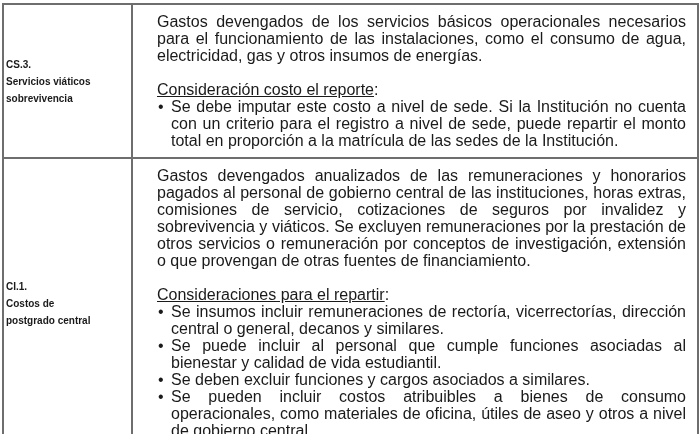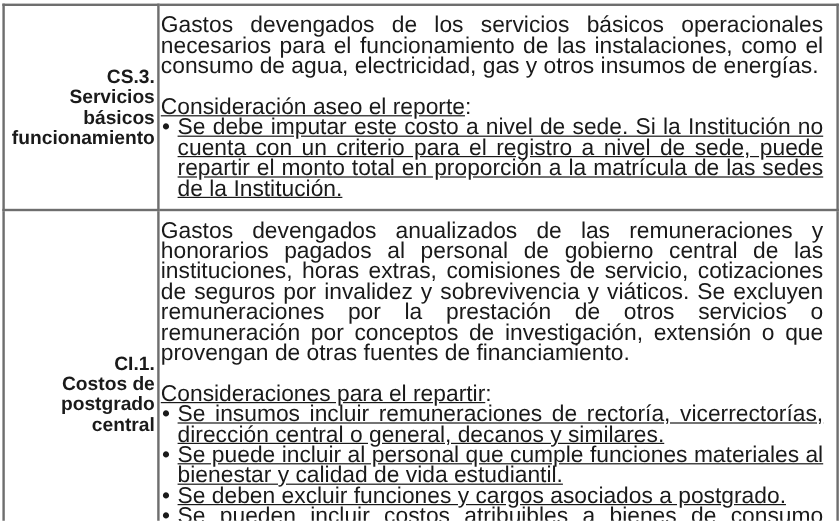--- a/index.html
+++ b/index.html
@@ -20,49 +20,48 @@
     height: 426px;
     margin: 3px 0 0 2px;
   }
   table.def-table td {
     border: 2px solid #6e6e6e;
   }
   col.col-code { width: 129px; }
   col.col-desc { width: 566px; }
 
   td.code-cell {
-    text-align: right;
+    text-align: left;
     vertical-align: middle;
     font-weight: bold;
-    font-size: 16px;
+    font-size: 10px;
     line-height: 17px;
     padding: 2px;
   }
   td.desc-cell {
     vertical-align: top;
-    padding: 8px 11px 8px 1px;
-    font-size: 19px;
+    padding: 8px 11px 8px 24px;
+    font-size: 16px;
     line-height: 17px;
   }
   tr.row-basic-services { height: 153px; }
 
   p.desc {
     margin: 0 0 17px 0;
     text-align: justify;
   }
   p.consider-heading {
     margin: 0;
   }
   span.underlined { text-decoration: underline; }
 
   ul.bullets {
     margin: 0;
     padding: 0;
     list-style: none;
-    text-decoration: underline;
   }
   ul.bullets li {
     position: relative;
     padding-left: 14px;
     text-align: justify;
     margin: 0;
   }
   ul.bullets li::before {
     content: "\2022";
     position: absolute;
@@ -76,44 +75,44 @@
 <table class="def-table">
   <colgroup>
     <col class="col-code">
     <col class="col-desc">
   </colgroup>
   <tbody>
 
     <tr class="row-basic-services">
       <td class="code-cell">
         <div>CS.3.</div>
-        <div>Servicios básicos</div>
-        <div>funcionamiento</div>
+        <div>Servicios viáticos</div>
+        <div>sobrevivencia</div>
       </td>
       <td class="desc-cell">
         <p class="desc">Gastos devengados de los servicios básicos operacionales necesarios para el funcionamiento de las instalaciones, como el consumo de agua, electricidad, gas y otros insumos de energías.</p>
-        <p class="consider-heading"><span class="underlined">Consideración aseo el reporte</span><span>:</span></p>
+        <p class="consider-heading"><span class="underlined">Consideración costo el reporte</span><span>:</span></p>
         <ul class="bullets">
           <li>Se debe imputar este costo a nivel de sede. Si la Institución no cuenta con un criterio para el registro a nivel de sede, puede repartir el monto total en proporción a la matrícula de las sedes de la Institución.</li>
         </ul>
       </td>
     </tr>
 
     <tr class="row-central-gov">
       <td class="code-cell">
         <div>CI.1.</div>
         <div>Costos de</div>
         <div>postgrado central</div>
       </td>
       <td class="desc-cell">
         <p class="desc">Gastos devengados anualizados de las remuneraciones y honorarios pagados al personal de gobierno central de las instituciones, horas extras, comisiones de servicio, cotizaciones de seguros por invalidez y sobrevivencia y viáticos. Se excluyen remuneraciones por la prestación de otros servicios o remuneración por conceptos de investigación, extensión o que provengan de otras fuentes de financiamiento.</p>
         <p class="consider-heading"><span class="underlined">Consideraciones para el repartir</span><span>:</span></p>
         <ul class="bullets">
           <li>Se insumos incluir remuneraciones de rectoría, vicerrectorías, dirección central o general, decanos y similares.</li>
-          <li>Se puede incluir al personal que cumple funciones materiales al bienestar y calidad de vida estudiantil.</li>
-          <li>Se deben excluir funciones y cargos asociados a postgrado.</li>
+          <li>Se puede incluir al personal que cumple funciones asociadas al bienestar y calidad de vida estudiantil.</li>
+          <li>Se deben excluir funciones y cargos asociados a similares.</li>
           <li>Se pueden incluir costos atribuibles a bienes de consumo operacionales, como materiales de oficina, útiles de aseo y otros a nivel de gobierno central.</li>
         </ul>
       </td>
     </tr>
 
   </tbody>
 </table>
 
 </body></html>

